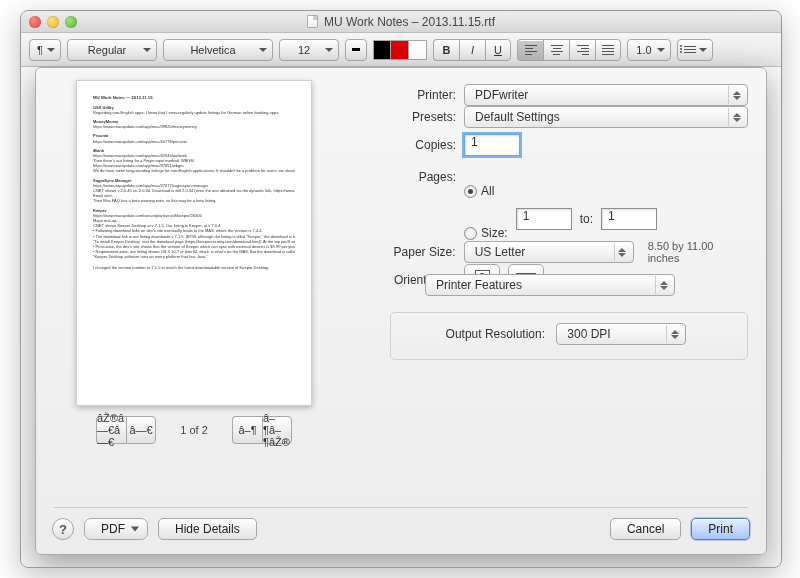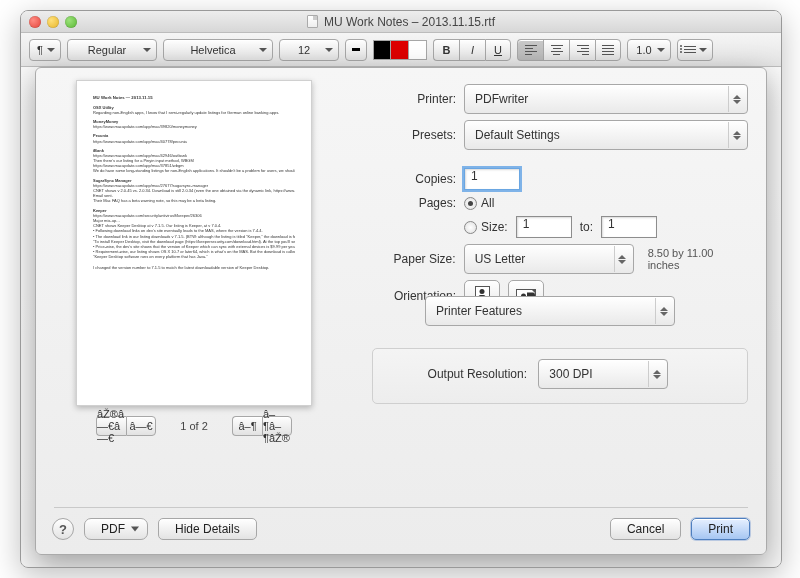--- a/index.html
+++ b/index.html
@@ -85,59 +85,59 @@
     width:236px; height:326px; background:#fff;
     border:1px solid #d0d0d0; box-shadow:0 2px 6px rgba(0,0,0,.25);
     padding:14px 16px; font-size:4px; line-height:1.3; color:#333;
     overflow:hidden;
   }
   .pv-h{font-weight:bold;font-size:4.3px;margin-bottom:3px;}
   .pv-sec{font-weight:bold;font-size:4px;margin-top:4px;}
   .pv-line{white-space:nowrap;overflow:hidden;}
 
   .pager{margin-top:10px;display:flex;align-items:center;gap:8px;}
-  .pager .seg .tb-btn{width:30px;height:20px;}
+  .pager .seg .tb-btn{width:30px;height:28px;}
   .page-of{font-size:11px;color:#444;min-width:60px;text-align:center;}
 
-  .opts-col{flex:1; display:flex; flex-direction:column; gap:6px; padding-top:4px;}
+  .opts-col{flex:1; display:flex; flex-direction:column; padding-top:4px;}
   .row{display:flex;align-items:center;gap:8px;}
   .lbl{width:104px;text-align:right;color:#333;font-size:12px;}
   .ctrl-select{
-    height:30px;border:1px solid #a7a7a7;border-radius:4px;
+    height:22px;border:1px solid #a7a7a7;border-radius:4px;
     background:linear-gradient(#fff,#e9e9e9);
     display:flex;align-items:center;padding:0 36px 0 10px;
     font-size:12px;position:relative;min-width:200px;
     box-shadow:0 1px 0 #fff inset;
     text-align:center;
   }
   .ctrl-select .arrows{position:absolute;right:3px;top:1px;bottom:1px;width:16px;display:flex;flex-direction:column;align-items:center;justify-content:center;gap:1px;border-left:1px solid #ccc;}
   .arr-up,.arr-down{width:0;height:0;border-left:4px solid transparent;border-right:4px solid transparent;}
   .arr-up{border-bottom:4px solid #666;}
   .arr-down{border-top:4px solid #666;}
   .ctrl-input{
     height:22px;border:1px solid #8d8d8d;border-radius:0;
     background:#fff;padding:0 6px;font-size:12px;min-width:46px;
     box-shadow:inset 1px 1px 2px rgba(0,0,0,.15);
   }
   .ctrl-input.copies{outline:2px solid #7fb3e8;outline-offset:0;border-color:#6aa6e2;}
-  .radio{display:inline-flex;align-items:center;gap:4px;font-size:12px;}
+  .radio{display:inline-flex;align-items:center;gap:4px;font-size:12px;margin-top:28px;}
   .radio .r{width:13px;height:13px;border-radius:50%;border:1px solid #888;background:radial-gradient(#fff,#ddd);position:relative;}
   .radio .r.checked::after{content:"";position:absolute;left:3px;top:3px;width:5px;height:5px;border-radius:50%;background:#444;}
   .dim-text{font-size:11px;color:#555;margin-left:6px;}
   .orient-btn{width:36px;height:32px;border:1px solid #a7a7a7;border-radius:5px;background:linear-gradient(#fff,#e6e6e6);display:flex;align-items:center;justify-content:center;}
   .orient-glyph{position:relative;width:15px;height:20px;border:1px solid #555;background:#fff;}
   .orient-glyph.landscape{width:20px;height:15px;}
   .orient-glyph .head{position:absolute;width:5px;height:5px;border-radius:50%;background:#333;left:50%;transform:translateX(-50%);top:2px;}
   .orient-glyph .bodyg{position:absolute;width:7px;height:8px;background:#333;left:50%;transform:translateX(-50%);top:8px;border-radius:2px 2px 0 0;}
   .orient-glyph.landscape .head{left:4px;top:50%;transform:translateY(-50%);}
   .orient-glyph.landscape .bodyg{top:50%;transform:translateY(-50%);left:10px;width:8px;height:7px;border-radius:0 2px 2px 0;}
   .orient-glyph.landscape .ar{position:absolute;right:-1px;top:-1px;width:0;height:0;border-left:5px solid transparent;border-top:5px solid #555;}
 
   .features-box{
-    margin-top:6px; margin-left:20px;
+    margin-top:6px; margin-left:38px;
     border:1px solid #cfcfcf;border-radius:5px;
     background:linear-gradient(#f4f4f4,#ededed);
     padding:10px 14px 14px 14px;
   }
   .features-head{display:flex;justify-content:center;margin:-22px 0 10px 0;}
   .features-head .ctrl-select{min-width:250px;}
   .out-lbl{display:inline-block;width:140px;text-align:right;margin-right:8px;font-size:12px;}
 
   .divider{height:1px;background:#c9c9c9;margin:6px 18px 0 18px;}
   .bottom{

